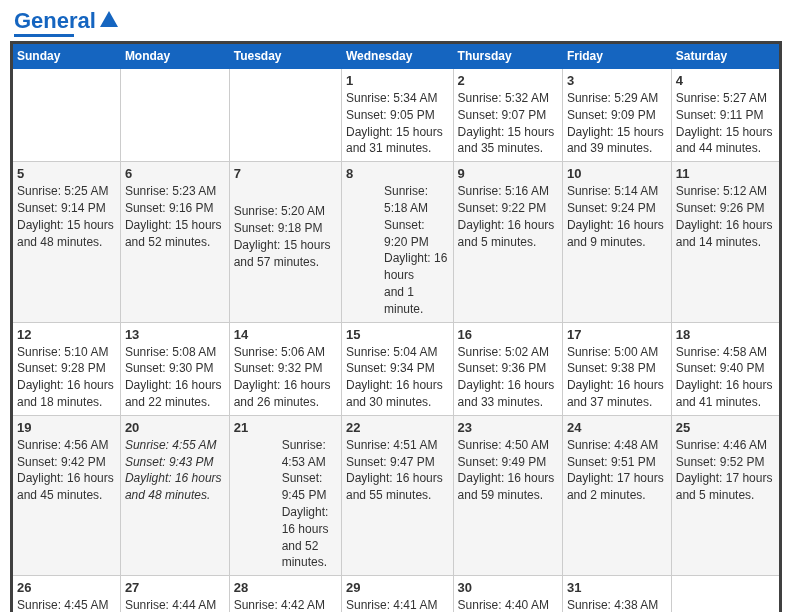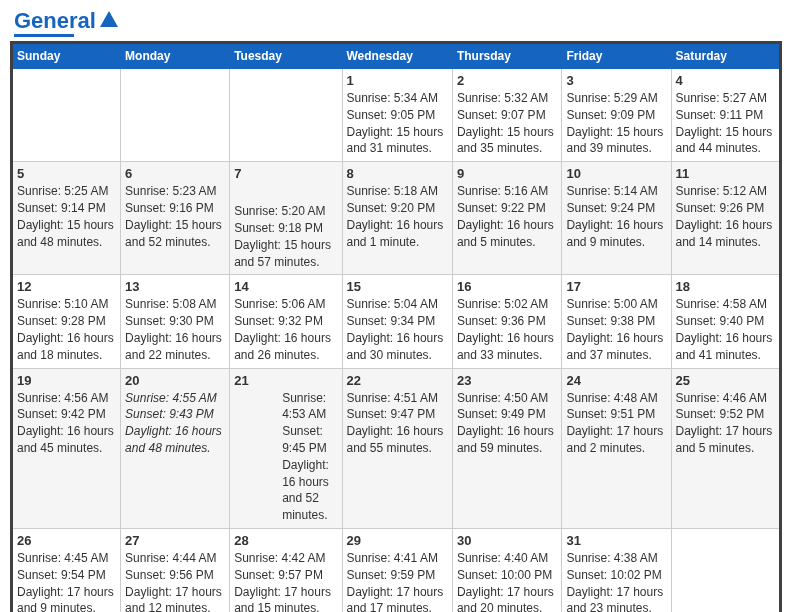--- a/index.html
+++ b/index.html
@@ -184,21 +184,21 @@
         </td>
         <td>
           <span class="day-num">7</span>
           <div class="day-info" style="white-space: pre-line; margin-top: 22px;">Sunrise: 5:20 AM
 Sunset: 9:18 PM
 Daylight: 15 hours
 and 57 minutes.</div>
         </td>
         <td>
           <span class="day-num">8</span>
-          <div class="day-info" style="white-space: pre-line;">Sunrise: 5:18 AM
+          <div class="day-info" style="white-space: pre-line; margin-left: 38px;">Sunrise: 5:18 AM
 Sunset: 9:20 PM
 Daylight: 16 hours
 and 1 minute.</div>
         </td>
         <td>
           <span class="day-num">9</span>
           <div class="day-info" style="white-space: pre-line;">Sunrise: 5:16 AM
 Sunset: 9:22 PM
 Daylight: 16 hours
 and 5 minutes.</div>

